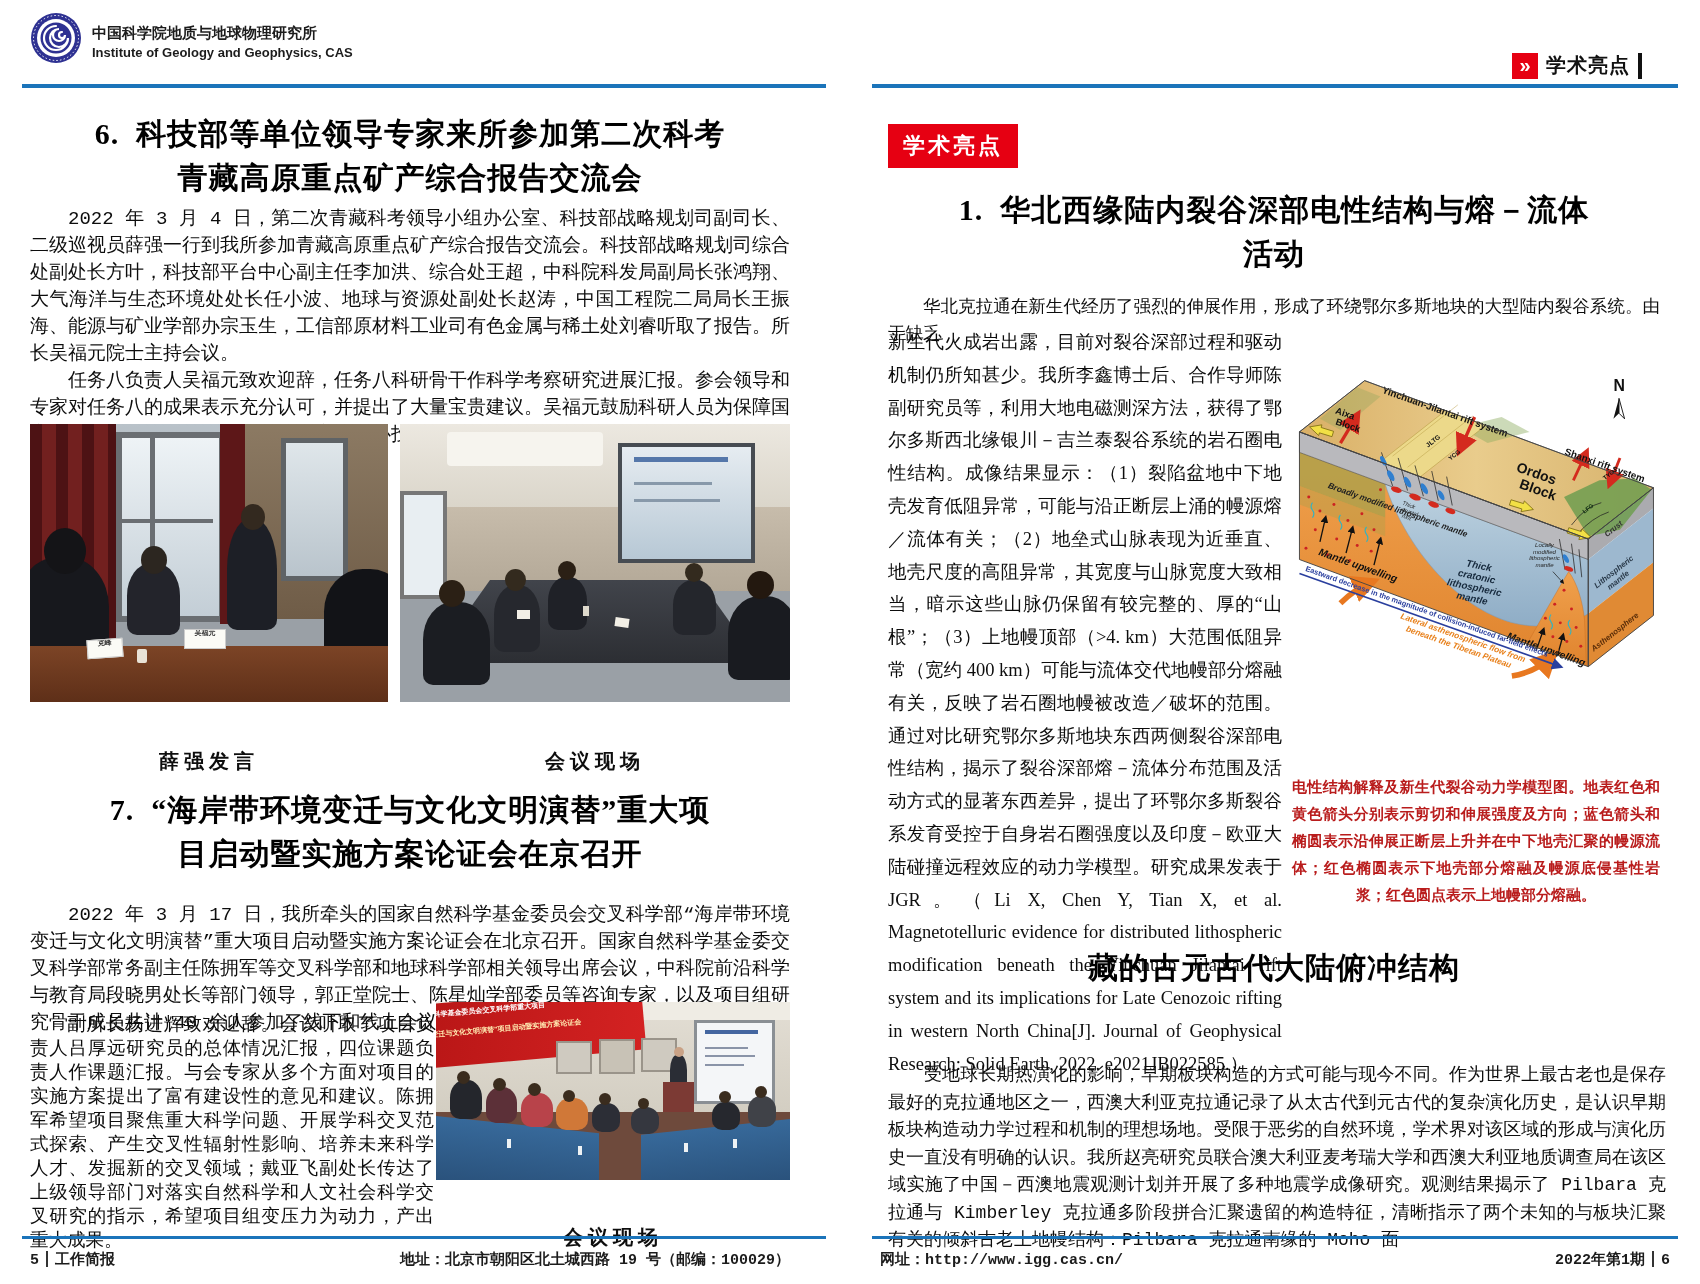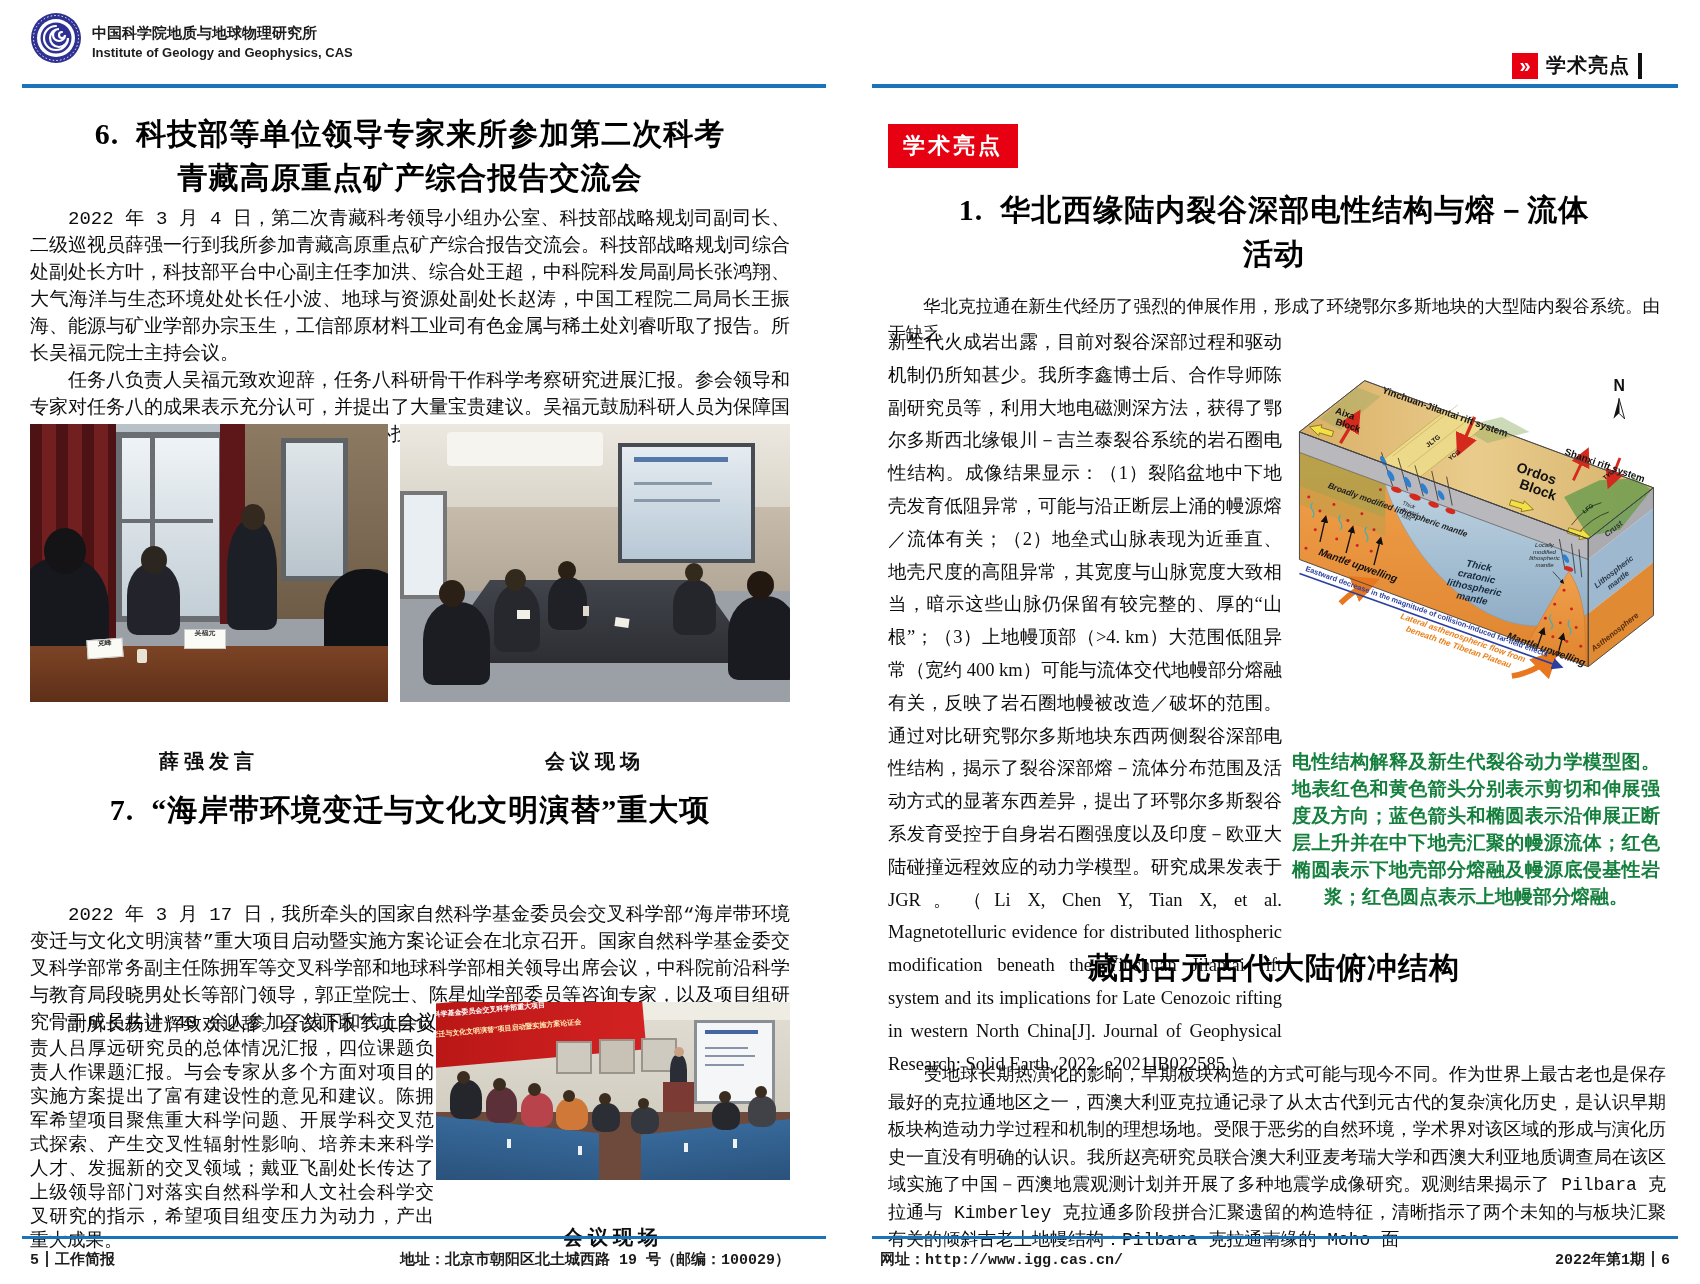--- a/index.html
+++ b/index.html
@@ -16,21 +16,21 @@
   .head-tag-label{font-family:"Liberation Sans","DejaVu Sans",sans-serif;font-weight:bold;font-size:20px;color:#111;letter-spacing:1px;}
   .head-bar{width:4px;height:26px;background:#111;}
   
   .a-title{font-weight:bold;text-align:center;font-size:30px;line-height:44px;letter-spacing:1px;color:#000;}
   .body-text{font-size:19px;line-height:27px;text-align:justify;}
   .body-text p{margin:0;text-indent:2em;font-family:Liberation Mono, monospace;}
   .caption{font-weight:bold;font-size:20px;letter-spacing:5px;text-align:center;margin-top:36px;}
   .badge{position:absolute;background:#e60012;color:#fff;font-family:"Liberation Sans",sans-serif;
          font-weight:bold;font-size:22px;letter-spacing:3px;padding:7px 15px;}
   .col-text{font-size:18.5px;line-height:32.8px;text-align:justify;}
-  .fig-caption{font-weight:bold;font-size:19px;line-height:27px;text-align:justify;text-align-last:center;color:#15803d;margin-top:46px;}
+  .fig-caption{font-weight:bold;font-size:15px;line-height:27px;text-align:justify;text-align-last:center;color:#b91c1c;margin-top:72px;}
   
   .foot-row{position:absolute;display:flex;justify-content:space-between;align-items:center;
             font-family:Liberation Mono, monospace;font-size:15px;font-weight:600;color:#1c1c1c;}
   .vbar{display:inline-block;width:2px;height:16px;background:#333;margin:0 7px;vertical-align:-3px;}
   
   .photo{position:absolute;overflow:hidden;background:#9aa0a6;}
   .photo *{position:absolute;}
   .pp{border-radius:45% 45% 10px 10px;}
   .hd{border-radius:50%;}
   .card{background:#fbfbf6;border:1px solid #ccc;color:#333;font-size:7px;line-height:1.1;
@@ -109,20 +109,21 @@
     <div style="left:30%;bottom:30%;width:13px;height:9px;background:#f2efe6"></div>
     <div style="left:55%;bottom:27%;width:14px;height:9px;background:#f2efe6;transform:rotate(8deg)"></div>
     <div style="left:47%;bottom:31%;width:6px;height:10px;background:#ded9cc"></div>
   </div>
 
   <div class="abs caption" style="left:30px;top:712px;width:358px">薛强发言</div>
   <div class="abs caption" style="left:400px;top:712px;width:390px">会议现场</div>
 
   <div class="abs a-title" style="left:30px;top:788px;width:760px">
     <div><span>7.</span>&nbsp;&nbsp;<span>“海岸带环境变迁与文化文明演替”重大项</span></div>
+    <div>目启动暨实施方案论证会在京召开</div>
   </div>
   <div class="abs body-text" style="left:30px;top:902px;width:760px">
     <p>2022 年 3 月 17 日，我所牵头的国家自然科学基金委员会交叉科学部“海岸带环境变迁与文化文明演替”重大项目启动暨实施方案论证会在北京召开。国家自然科学基金委交叉科学部常务副主任陈拥军等交叉科学部和地球科学部相关领导出席会议，中科院前沿科学与教育局段晓男处长等部门领导，郭正堂院士、陈星灿学部委员等咨询专家，以及项目组研究骨干成员共计 40 余人参加了线下和线上会议。</p>
   </div>
   <div class="abs body-text" style="left:30px;top:1014px;width:404px;font-size:18.5px;line-height:24px">
     <p>副所长杨进辉致欢迎辞。会议听取了项目负责人吕厚远研究员的总体情况汇报，四位课题负责人作课题汇报。与会专家从多个方面对项目的实施方案提出了富有建设性的意见和建议。陈拥军希望项目聚焦重大科学问题、开展学科交叉范式探索、产生交叉性辐射性影响、培养未来科学人才、发掘新的交叉领域；戴亚飞副处长传达了上级领导部门对落实自然科学和人文社会科学交叉研究的指示，希望项目组变压力为动力，产出重大成果。</p>
   </div>
 
   <div class="photo" style="left:436px;top:1002px;width:354px;height:178px">
     <div style="left:0;top:0;width:100%;height:62%;background:linear-gradient(#e3ded4,#d3cec2)"></div>

